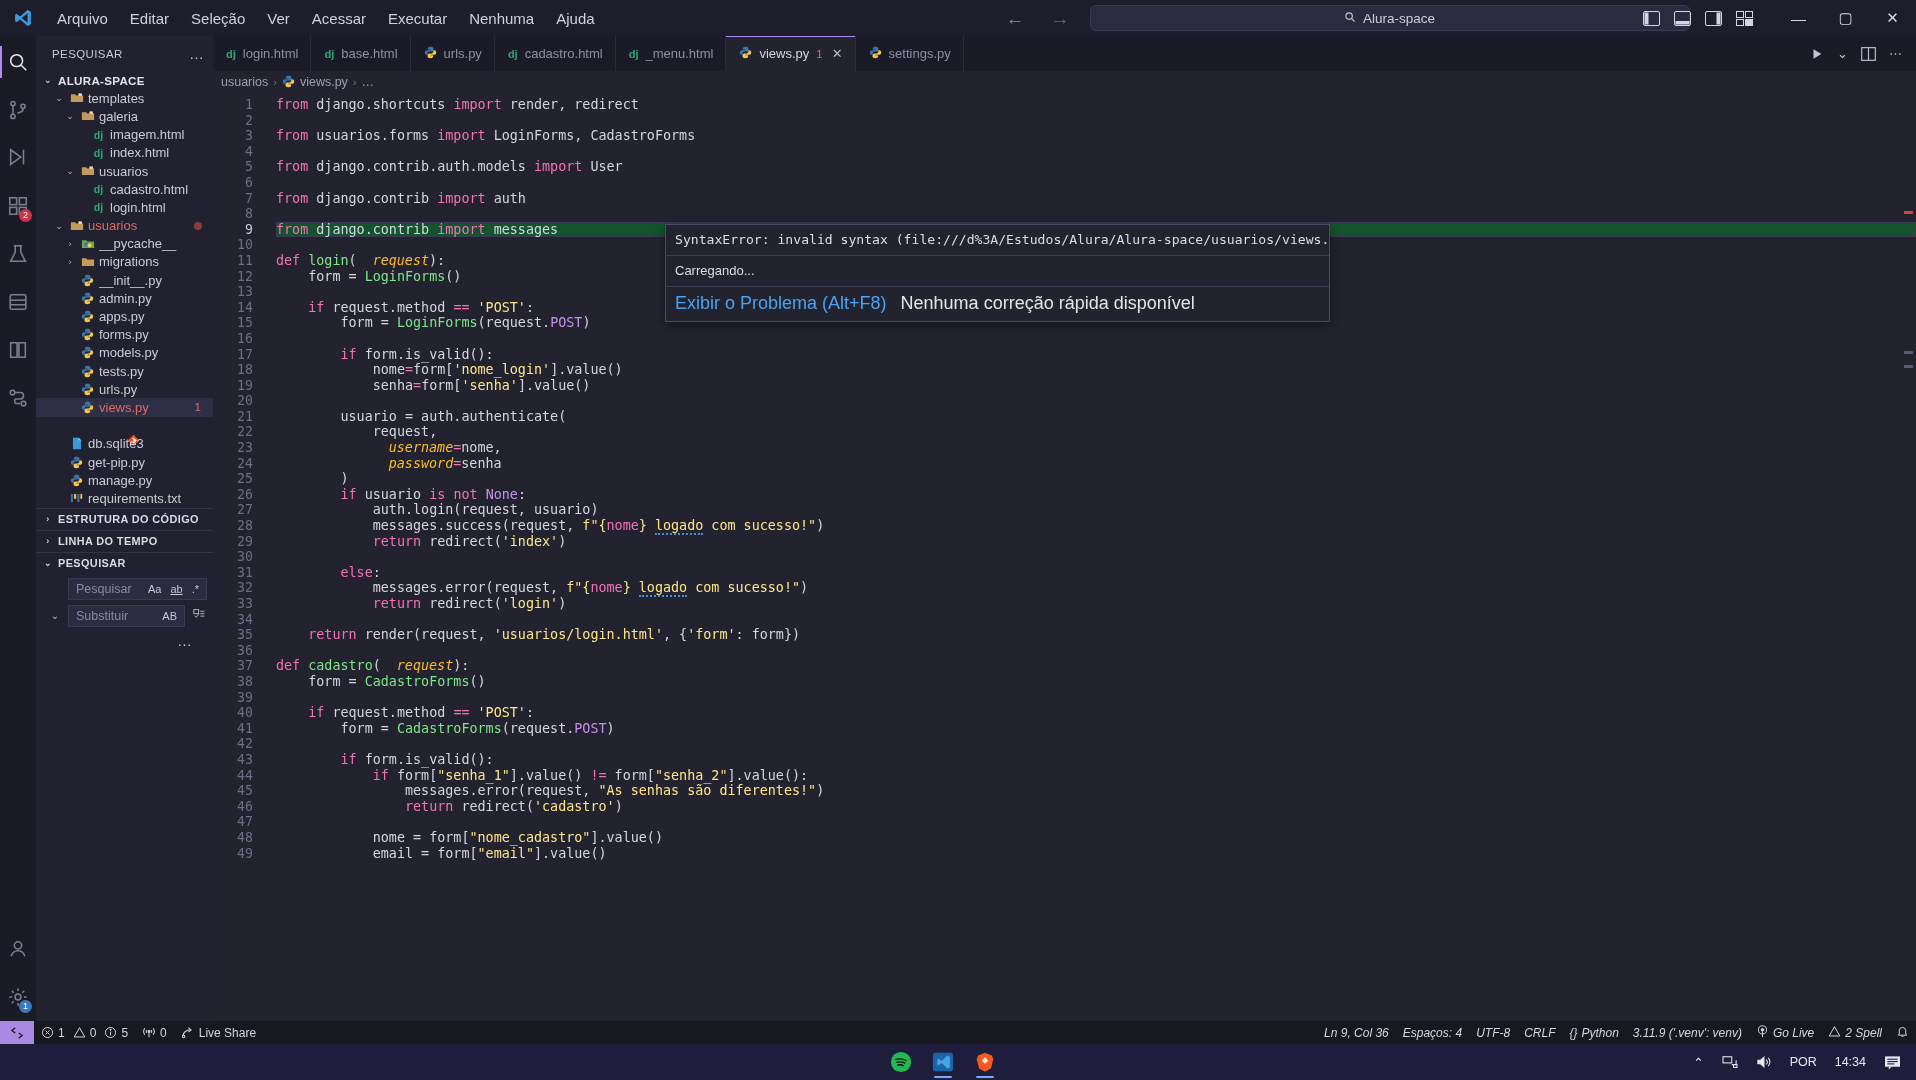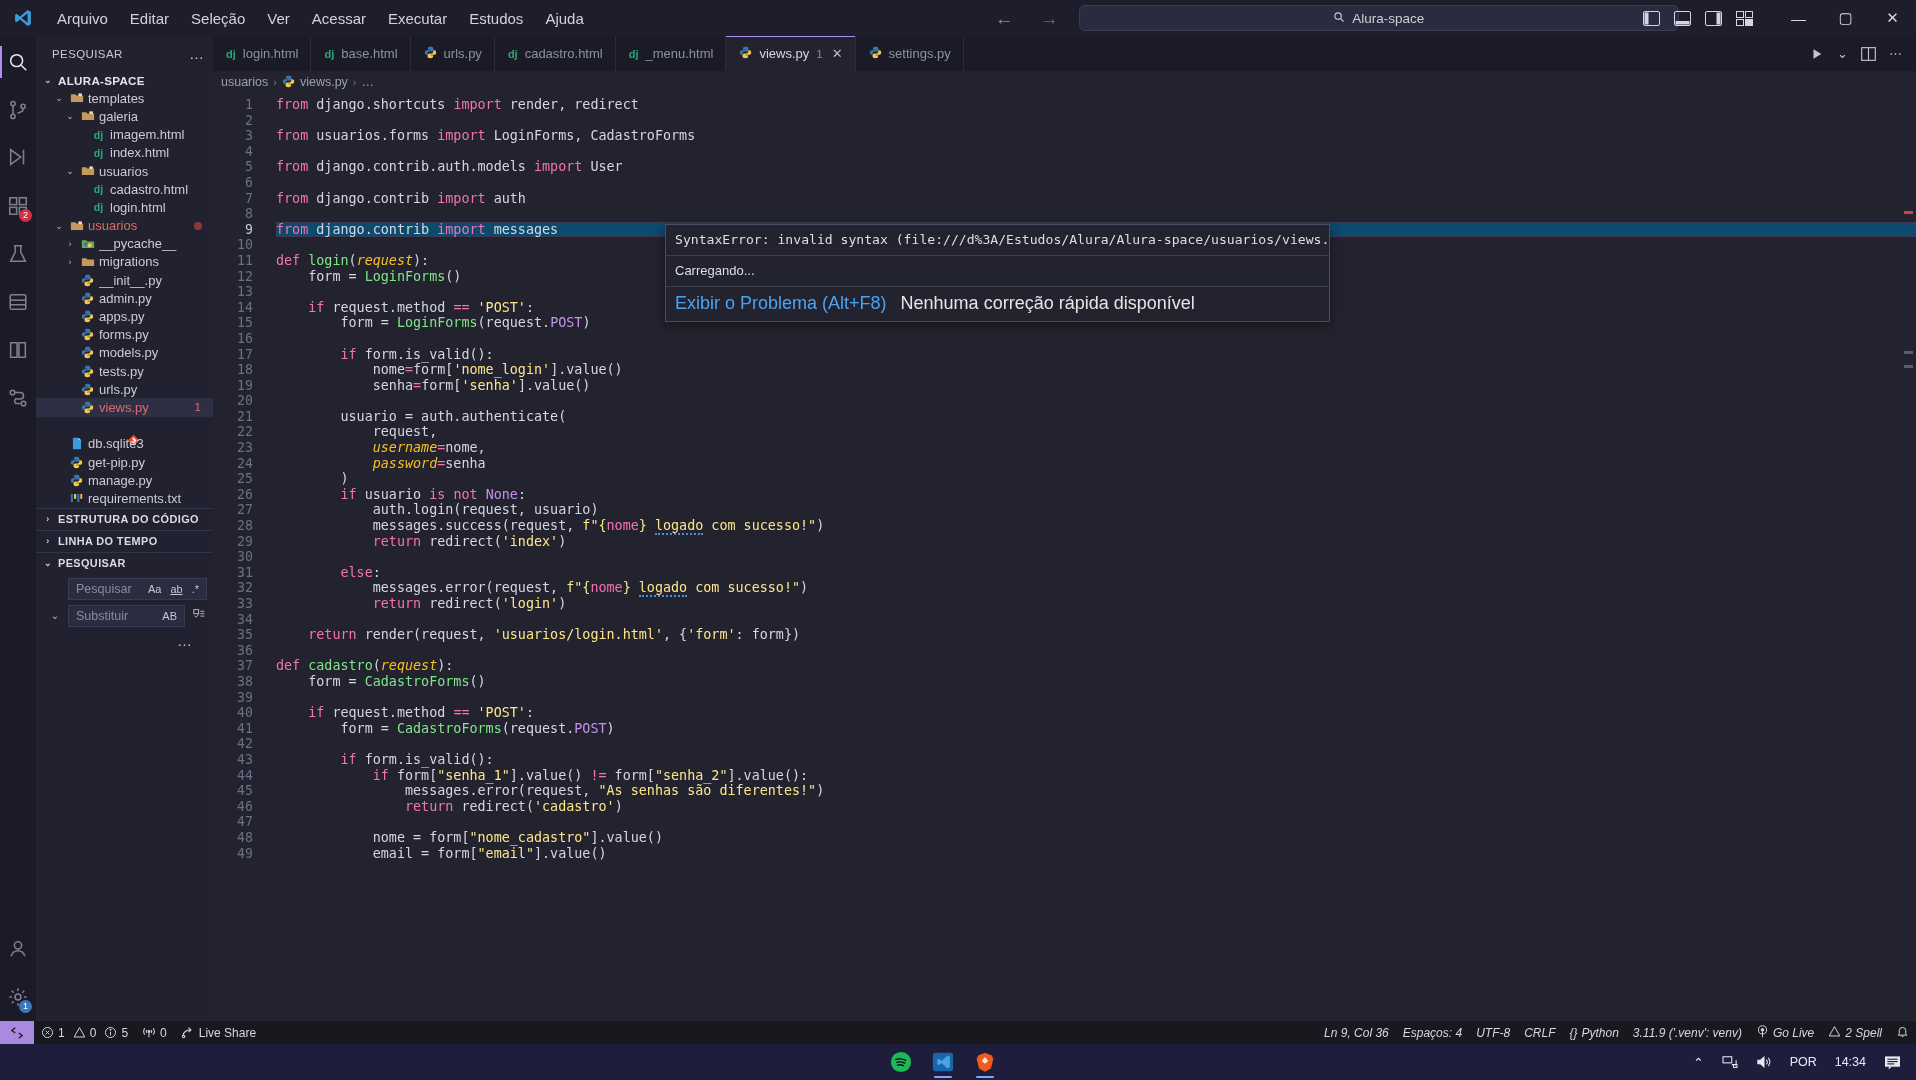--- a/index.html
+++ b/index.html
@@ -163,28 +163,28 @@
     font-family:"DejaVu Sans Mono", monospace; font-size:13.2px; color:#6e6e86;
     padding-top: 4px;
   }
   .gutter div { height: 15.6px; line-height: 15.6px; }
   .code {
     flex:1 1 auto; position:relative; padding-top:4px; padding-left:5px;
     font-family:"DejaVu Sans Mono", monospace; font-size:13.4px;
     color:#d6d6e2; white-space:pre; overflow:hidden;
   }
   .code div.ln { height:15.6px; line-height:15.6px; }
-  .code div.ln.cur { background:#0c4a6e; box-shadow: inset 0 0 0 1px #3b3b55; }
+  .code div.ln.cur { background:#14532d; box-shadow: inset 0 0 0 1px #3b3b55; }
 
   
   .k  { color:#f472b6; }       
   .fn { color:#7ee787; }       
   .cls{ color:#7ee787; }
   .str{ color:#fde68a; }       
-  .par{ color:#fbbf24; font-style:italic; }  
+  .par{ color:#fbbf24; font-style:italic;margin-left:16px; }  
   .op { color:#f472b6; }
   .const{ color:#c792ea; }
   .attr{ color:#c792ea; }
   .squig { border-bottom: 2px dotted #4c8ed6; }
 
   
   .hoverbox {
     position:absolute; left: 452px; top: 131px; width: 665px;
     background:#23232f; border:1px solid #4b4b66;
     box-shadow: 0 3px 10px rgba(0,0,0,.45);
@@ -249,21 +249,21 @@
         <path d="M17.5 6.3 V17.7 L10.3 12 Z" fill="#1f1f2e"></path>
       </svg>
     </div>
     <div class="menu">
       <div class="menu-item">Arquivo</div>
       <div class="menu-item">Editar</div>
       <div class="menu-item">Seleção</div>
       <div class="menu-item">Ver</div>
       <div class="menu-item">Acessar</div>
       <div class="menu-item">Executar</div>
-      <div class="menu-item">Estudos</div>
+      <div class="menu-item">Nenhuma</div>
       <div class="menu-item">Ajuda</div>
     </div>
     <div class="nav-arrows">
       <span class="nav-arrow back">←</span>
       <span class="nav-arrow fwd">→</span>
     </div>
     <div class="cmdcenter">
       <span class="mag">
         <svg width="12" height="12" viewBox="0 0 16 16" fill="none" stroke="#c9c9d6" stroke-width="1.5">
           <circle cx="6.8" cy="6.8" r="4.3"></circle>

